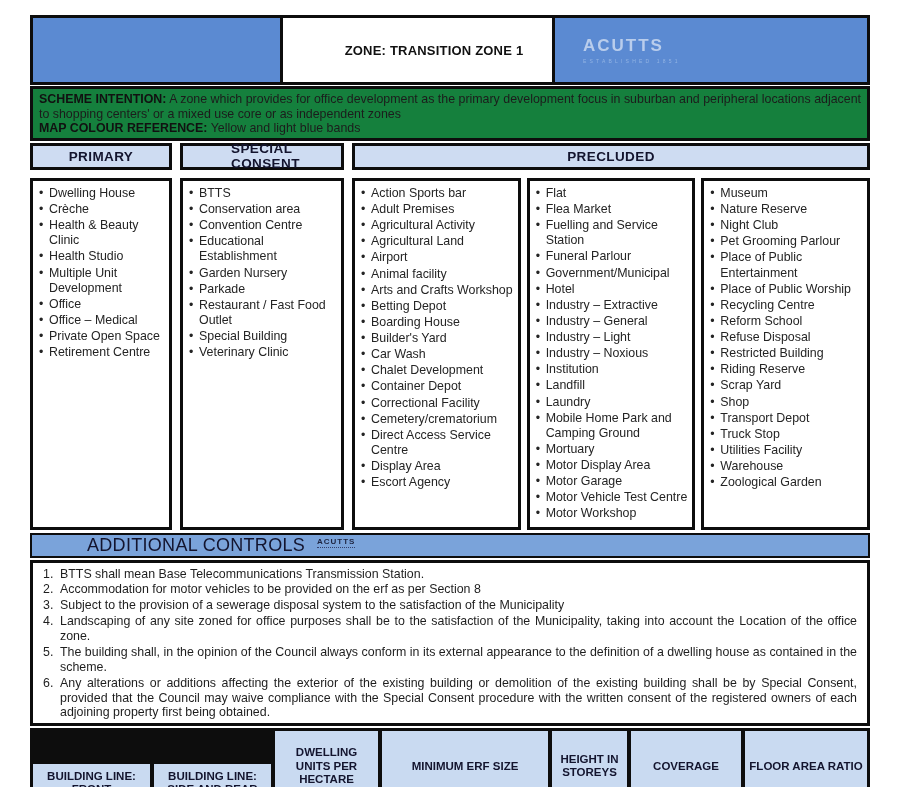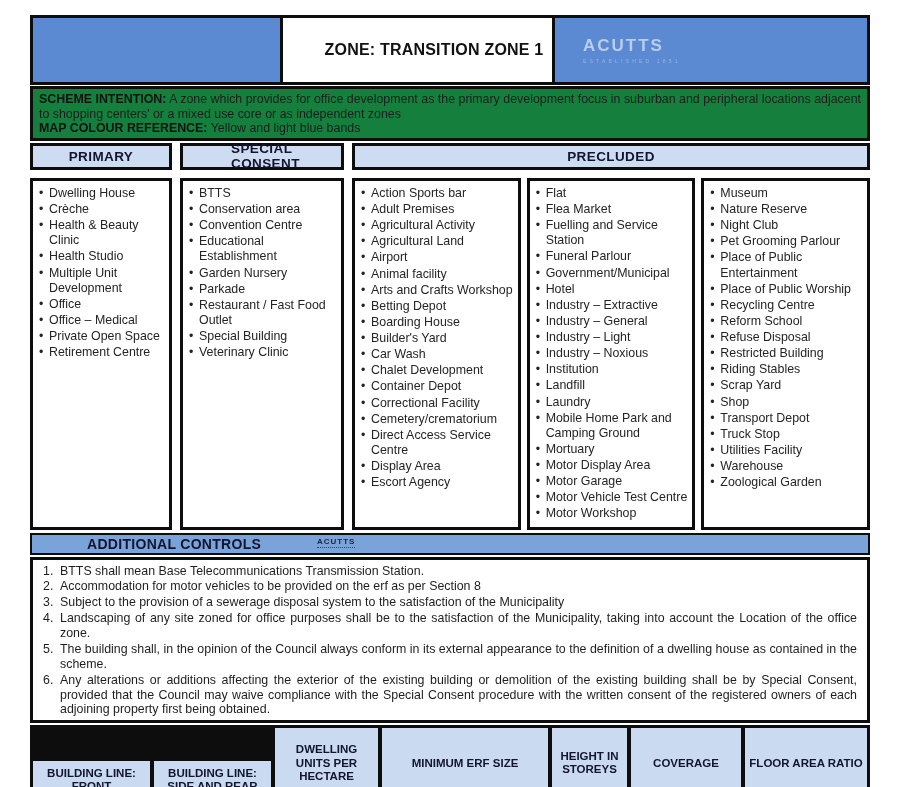--- a/index.html
+++ b/index.html
@@ -23,21 +23,21 @@
     border:3px solid #0d0d0d;
     display:flex; align-items:stretch;
   }
   .banner-left { flex:0 0 247px; }
   .zone-box {
     flex:0 0 275px;
     background:#ffffff;
     border-left:3px solid #0d0d0d;
     border-right:3px solid #0d0d0d;
     display:flex; align-items:center; justify-content:center;
-    font-size:16px; font-weight:bold; color:#111111;
+    font-size:13px; font-weight:bold; color:#111111;
     letter-spacing:.2px;
     padding-left:33px;
   }
   .banner-right { flex:1; display:flex; flex-direction:column; justify-content:center; padding-left:28px; }
   .logo-word {
     font-size:17px; font-weight:bold; letter-spacing:2px;
     color:#b9cdec;
   }
   .logo-tag {
     font-size:5px; letter-spacing:3.2px; color:#93b4e4; margin-top:2px;
@@ -92,21 +92,21 @@
   .bar {
     margin-top:3px;
     flex:0 0 22px;
     background:#7aa3da;
     border:2px solid #0d0d0d;
     display:flex; align-items:center;
     padding-left:55px;
     position:relative;
   }
   .bar-label {
-    font-size:14px; font-weight:bold; color:#13142e; letter-spacing:.3px;
+    font-size:18px; font-weight:normal; color:#13142e; letter-spacing:.3px;
   }
   .bar-watermark {
     position:absolute; left:285px; top:2px;
     font-size:8px; font-weight:bold; letter-spacing:1px; color:#1d2440;
     border-bottom:1px dotted #34406b;
     line-height:1.3;
   }
 
   
   .notes {
@@ -433,21 +433,21 @@
           <div class="li">
             <span class="marker">•</span>
             <span class="txt">Refuse Disposal</span>
           </div>
           <div class="li">
             <span class="marker">•</span>
             <span class="txt">Restricted Building</span>
           </div>
           <div class="li">
             <span class="marker">•</span>
-            <span class="txt">Riding Stables</span>
+            <span class="txt">Riding Reserve</span>
           </div>
           <div class="li">
             <span class="marker">•</span>
             <span class="txt">Scrap Yard</span>
           </div>
           <div class="li">
             <span class="marker">•</span>
             <span class="txt">Shop</span>
           </div>
           <div class="li">

